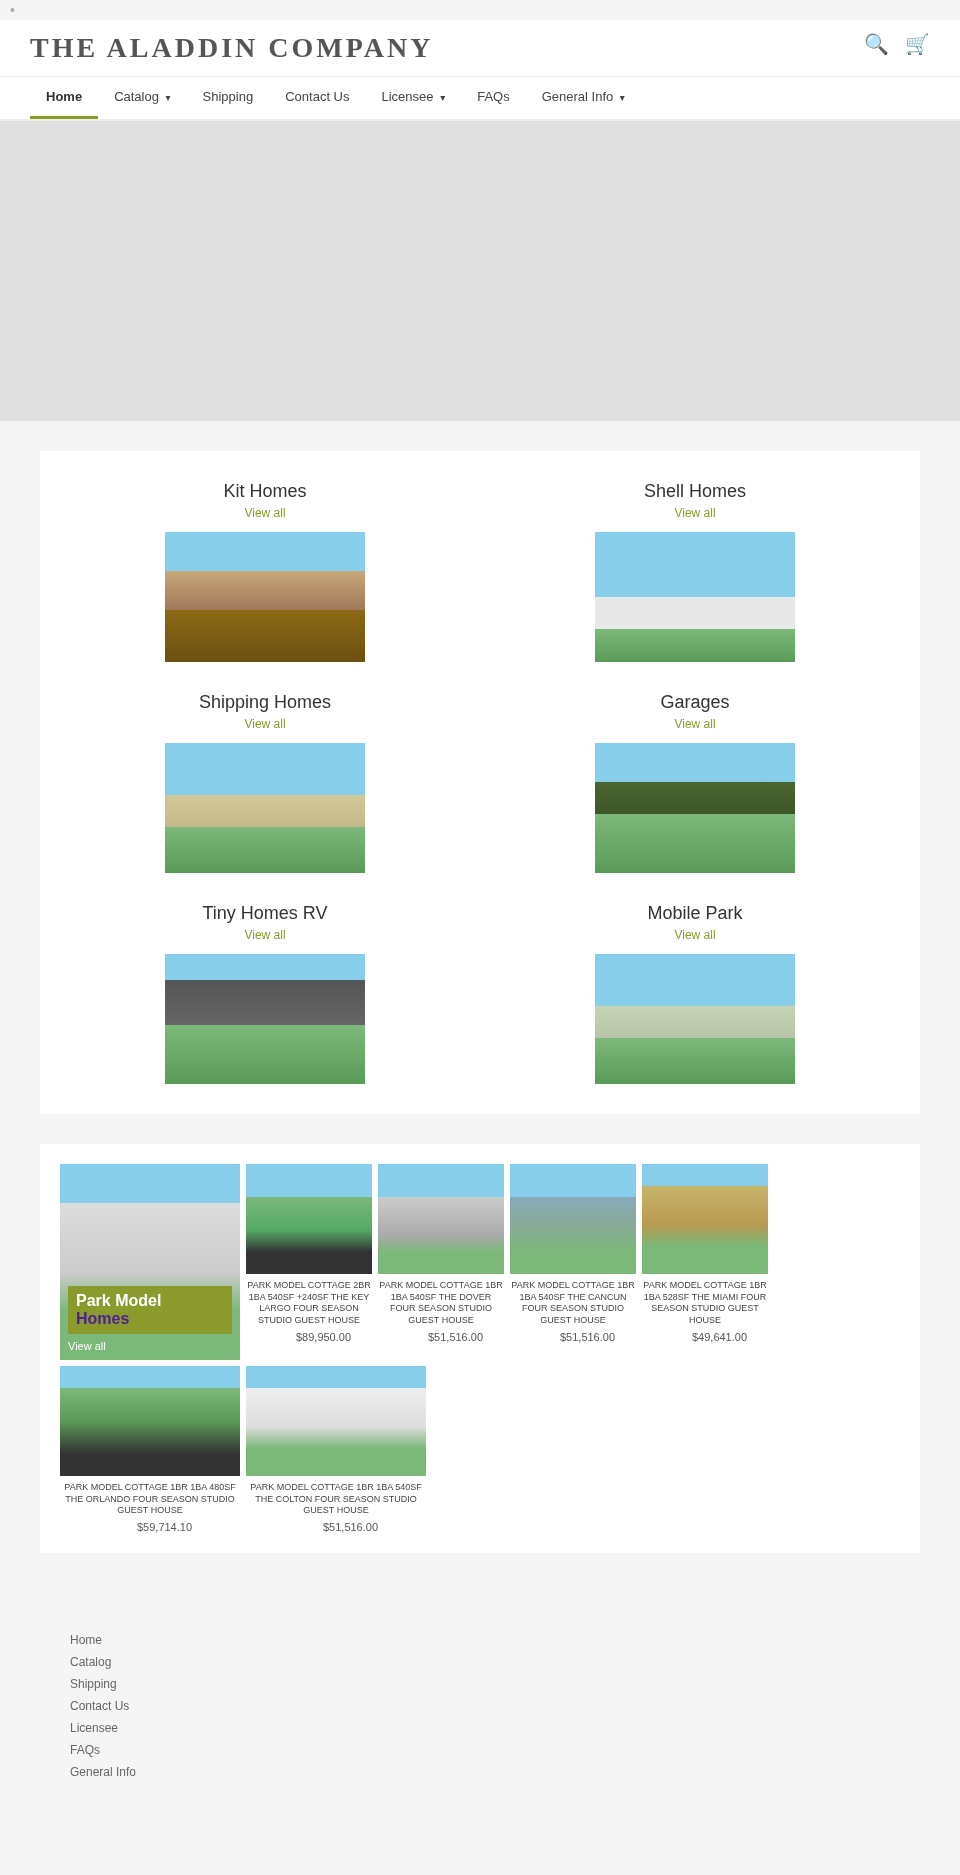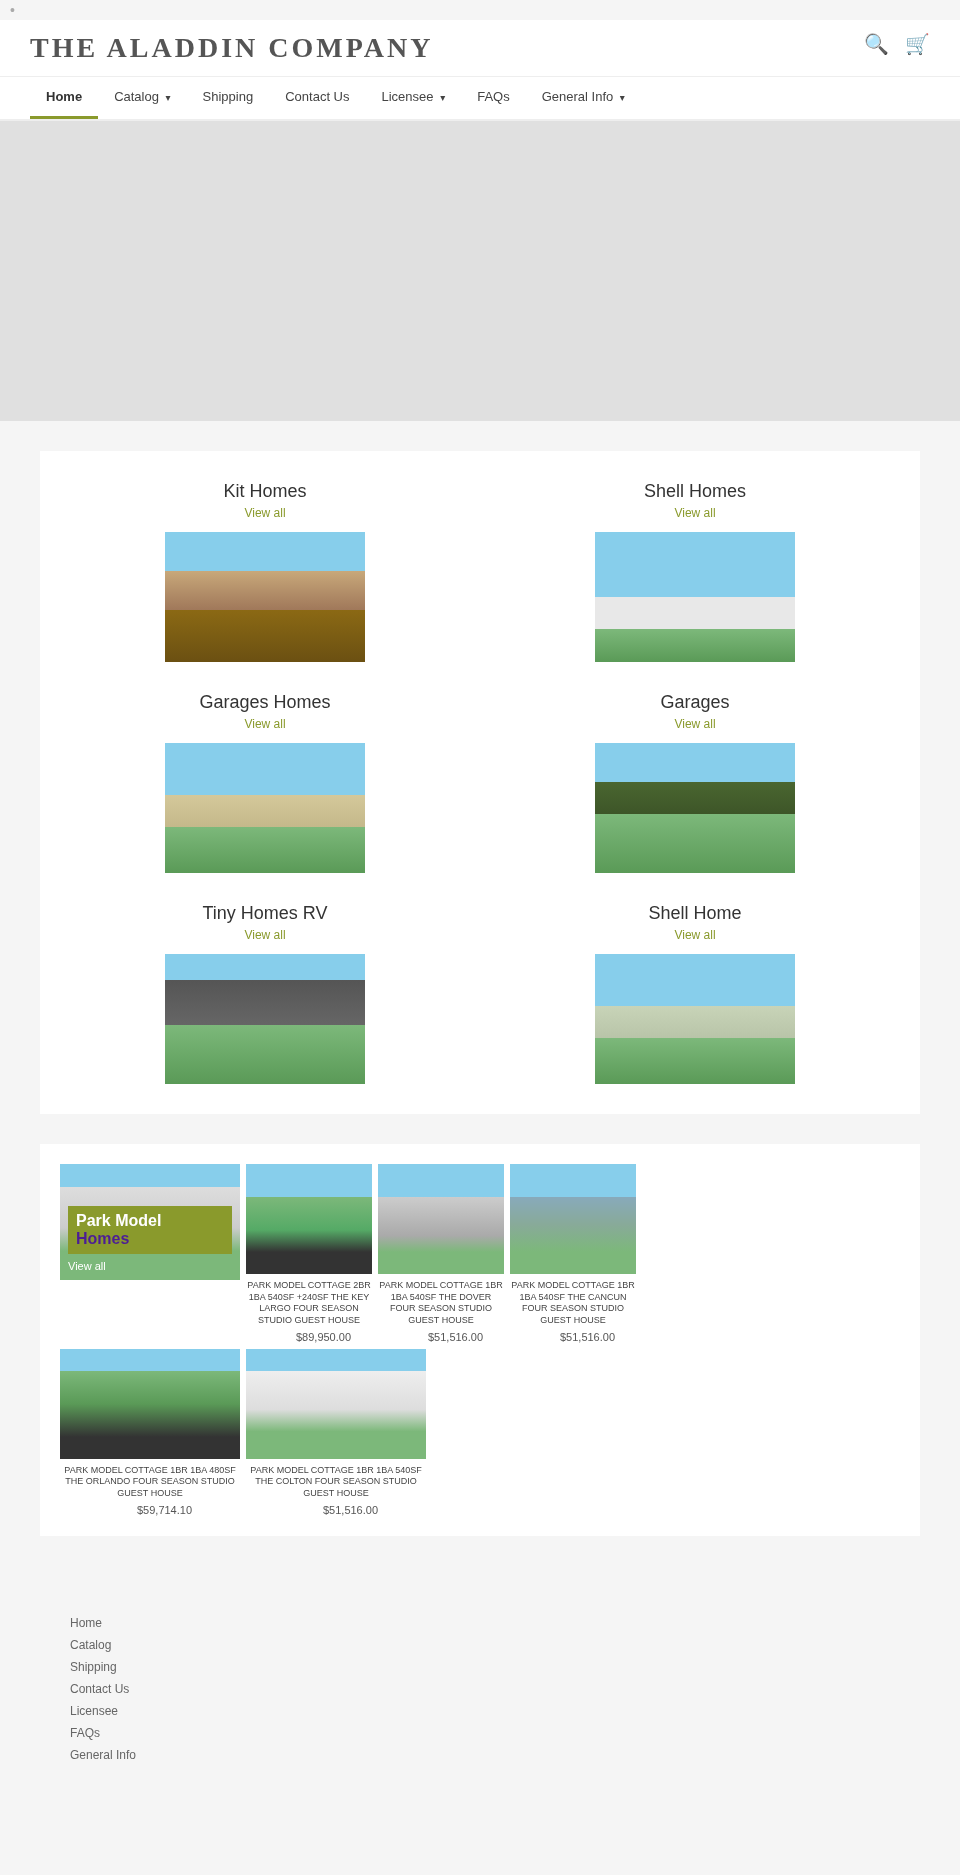--- a/index.html
+++ b/index.html
@@ -141,21 +141,21 @@
       padding: 20px;
     }
     .park-model-grid {
       display: grid;
       grid-template-columns: 180px repeat(5, 1fr);
       gap: 6px;
     }
     .park-model-hero {
       position: relative;
       background: #5a7ab8;
-      height: 116px;
+      height: 196px;
       display: flex;
       flex-direction: column;
       justify-content: flex-end;
       padding: 8px;
     }
     .park-model-hero-viewall {
       color: #fff;
       font-size: 11px;
       cursor: pointer;
       margin-top: 6px;
@@ -268,39 +268,39 @@
       <div class="category-image-placeholder kit-homes-img"></div>
     </div>
 
     <div class="category-card">
       <div class="category-card-title">Shell Homes</div>
       <div class="category-card-viewall">View all</div>
       <div class="category-image-placeholder shell-homes-img"></div>
     </div>
 
     <div class="category-card">
-      <div class="category-card-title">Garages Homes</div>
+      <div class="category-card-title">Shipping Homes</div>
       <div class="category-card-viewall">View all</div>
       <div class="category-image-placeholder modular-homes-img"></div>
     </div>
 
     <div class="category-card">
       <div class="category-card-title">Garages</div>
       <div class="category-card-viewall">View all</div>
       <div class="category-image-placeholder garages-img"></div>
     </div>
 
     <div class="category-card">
       <div class="category-card-title">Tiny Homes RV</div>
       <div class="category-card-viewall">View all</div>
       <div class="category-image-placeholder tiny-homes-img"></div>
     </div>
 
     <div class="category-card">
-      <div class="category-card-title">Shell Home</div>
+      <div class="category-card-title">Mobile Park</div>
       <div class="category-card-viewall">View all</div>
       <div class="category-image-placeholder mobile-home-img"></div>
     </div>
 
   </div>
 </div>
 
 <div class="section-divider"></div>
 
 <div class="park-model-section">
@@ -325,20 +325,25 @@
       <div class="park-model-product-title">PARK MODEL COTTAGE 1BR 1BA 540SF THE DOVER FOUR SEASON STUDIO GUEST HOUSE</div>
       <div class="park-model-product-price">$51,516.00</div>
     </div>
 
     <div class="park-model-product">
       <div class="park-model-product-img park-img-3"></div>
       <div class="park-model-product-title">PARK MODEL COTTAGE 1BR 1BA 540SF THE CANCUN FOUR SEASON STUDIO GUEST HOUSE</div>
       <div class="park-model-product-price">$51,516.00</div>
     </div>
 
+    <div class="park-model-product">
+      <div class="park-model-product-img park-img-4"></div>
+      <div class="park-model-product-title">PARK MODEL COTTAGE 1BR 1BA 528SF THE MIAMI FOUR SEASON STUDIO GUEST HOUSE</div>
+      <div class="park-model-product-price">$49,641.00</div>
+    </div>
 
   </div>
 
   <div class="park-model-grid-2">
 
     <div class="park-model-product">
       <div class="park-model-product-img park-img-6"></div>
       <div class="park-model-product-title">PARK MODEL COTTAGE 1BR 1BA 480SF THE ORLANDO FOUR SEASON STUDIO GUEST HOUSE</div>
       <div class="park-model-product-price">$59,714.10</div>
     </div>

